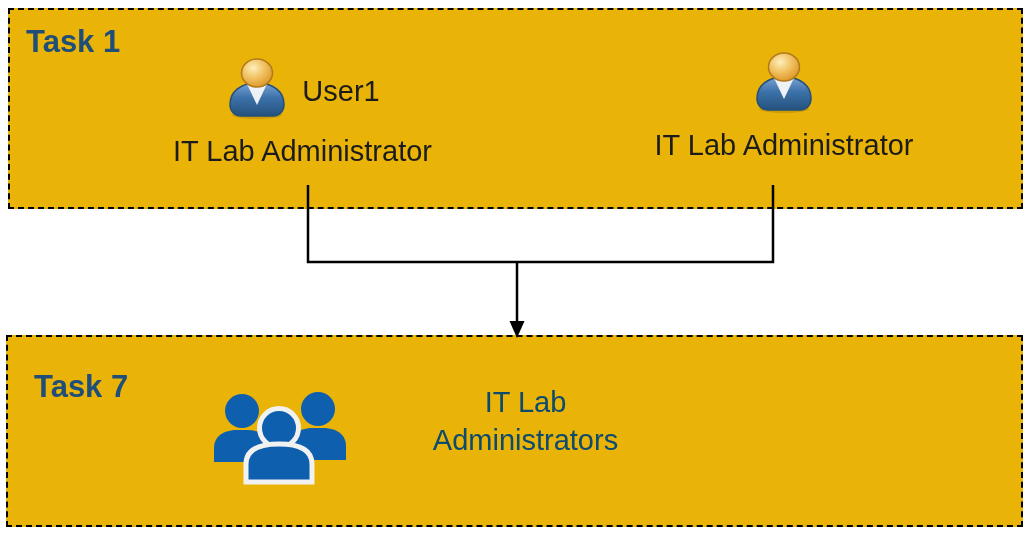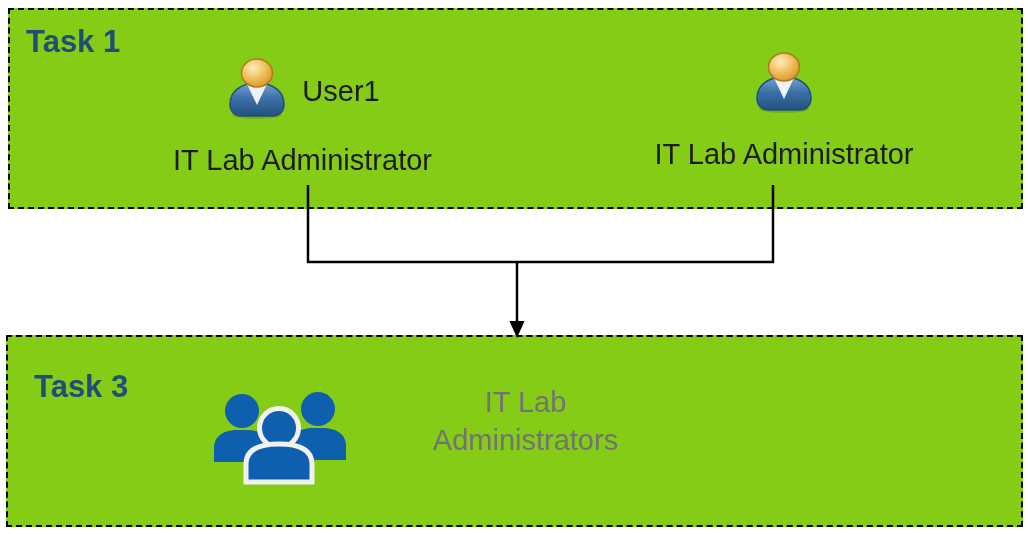--- a/index.html
+++ b/index.html
@@ -10,21 +10,21 @@
   }
   .canvas {
     position: relative;
     width: 1028px;
     height: 534px;
     background: #ffffff;
     overflow: hidden;
   }
   .task-box {
     position: absolute;
-    background: #84cc16;
+    background: #eab308;
     border: 2px dashed #000000;
     box-sizing: border-box;
   }
   .task1 { left: 8px;  top: 8px;   width: 1015px; height: 201px; }
   .task2 { left: 6px;  top: 335px; width: 1017px; height: 192px; }
   .task-title {
     position: absolute;
     margin: 0;
     font-size: 31px;
     font-weight: bold;
@@ -33,21 +33,20 @@
   }
   .task1 .task-title { left: 16px; top: 14px; }
   .task2 .task-title { left: 26px; top: 32px; }
 
   .user-card {
     position: absolute;
     display: flex;
     flex-direction: column;
     align-items: center;
     color: #1c1c1c;
-    gap: 9px;
   }
   .user-card.left  { left: 120px; top: 48px; width: 345px; }
   .user-card.right { left: 588px; top: 42px; width: 372px; }
   .user-row {
     display: flex;
     align-items: center;
     gap: 13px;
   }
   .user-name { font-size: 29px; }
   .user-role { font-size: 29px; margin-top: 11px; white-space: nowrap; }
@@ -58,21 +57,21 @@
     top: 386px;
   }
   .group-name {
     position: absolute;
     left: 398px;
     top: 383px;
     width: 255px;
     text-align: center;
     font-size: 29px;
     line-height: 38px;
-    color: #737373;
+    color: #0c4a6e;
   }
   .connectors {
     position: absolute;
     left: 0;
     top: 0;
     pointer-events: none;
   }
   .defs-holder { position: absolute; width: 0; height: 0; }
 </style>
 </head>
@@ -123,21 +122,21 @@
             <path d="M22 26 L32 47 L42 26 Z" fill="#eef1f6"></path>
             <ellipse cx="32" cy="15" rx="15.5" ry="14" fill="url(#headGrad)" stroke="#b07a1e" stroke-width="1.5"></ellipse>
           </svg>
         </span>
       </div>
       <div class="user-role">IT Lab Administrator</div>
     </div>
   </section>
 
   <section class="task-box task2">
-    <h2 class="task-title">Task 3</h2>
+    <h2 class="task-title">Task 7</h2>
   </section>
 
   <div class="group-icon-wrap">
     <svg width="138" height="100" viewBox="0 0 138 100">
       <g fill="#0e5fae">
         <circle cx="32" cy="25" r="17"></circle>
         <path d="M4 76 V62 C4 50 14 44 27 44 H37 C50 44 60 50 60 62 V76 Z"></path>
         <circle cx="108" cy="23" r="17"></circle>
         <path d="M80 74 V60 C80 48 90 42 103 42 H113 C126 42 136 48 136 60 V74 Z"></path>
       </g>

